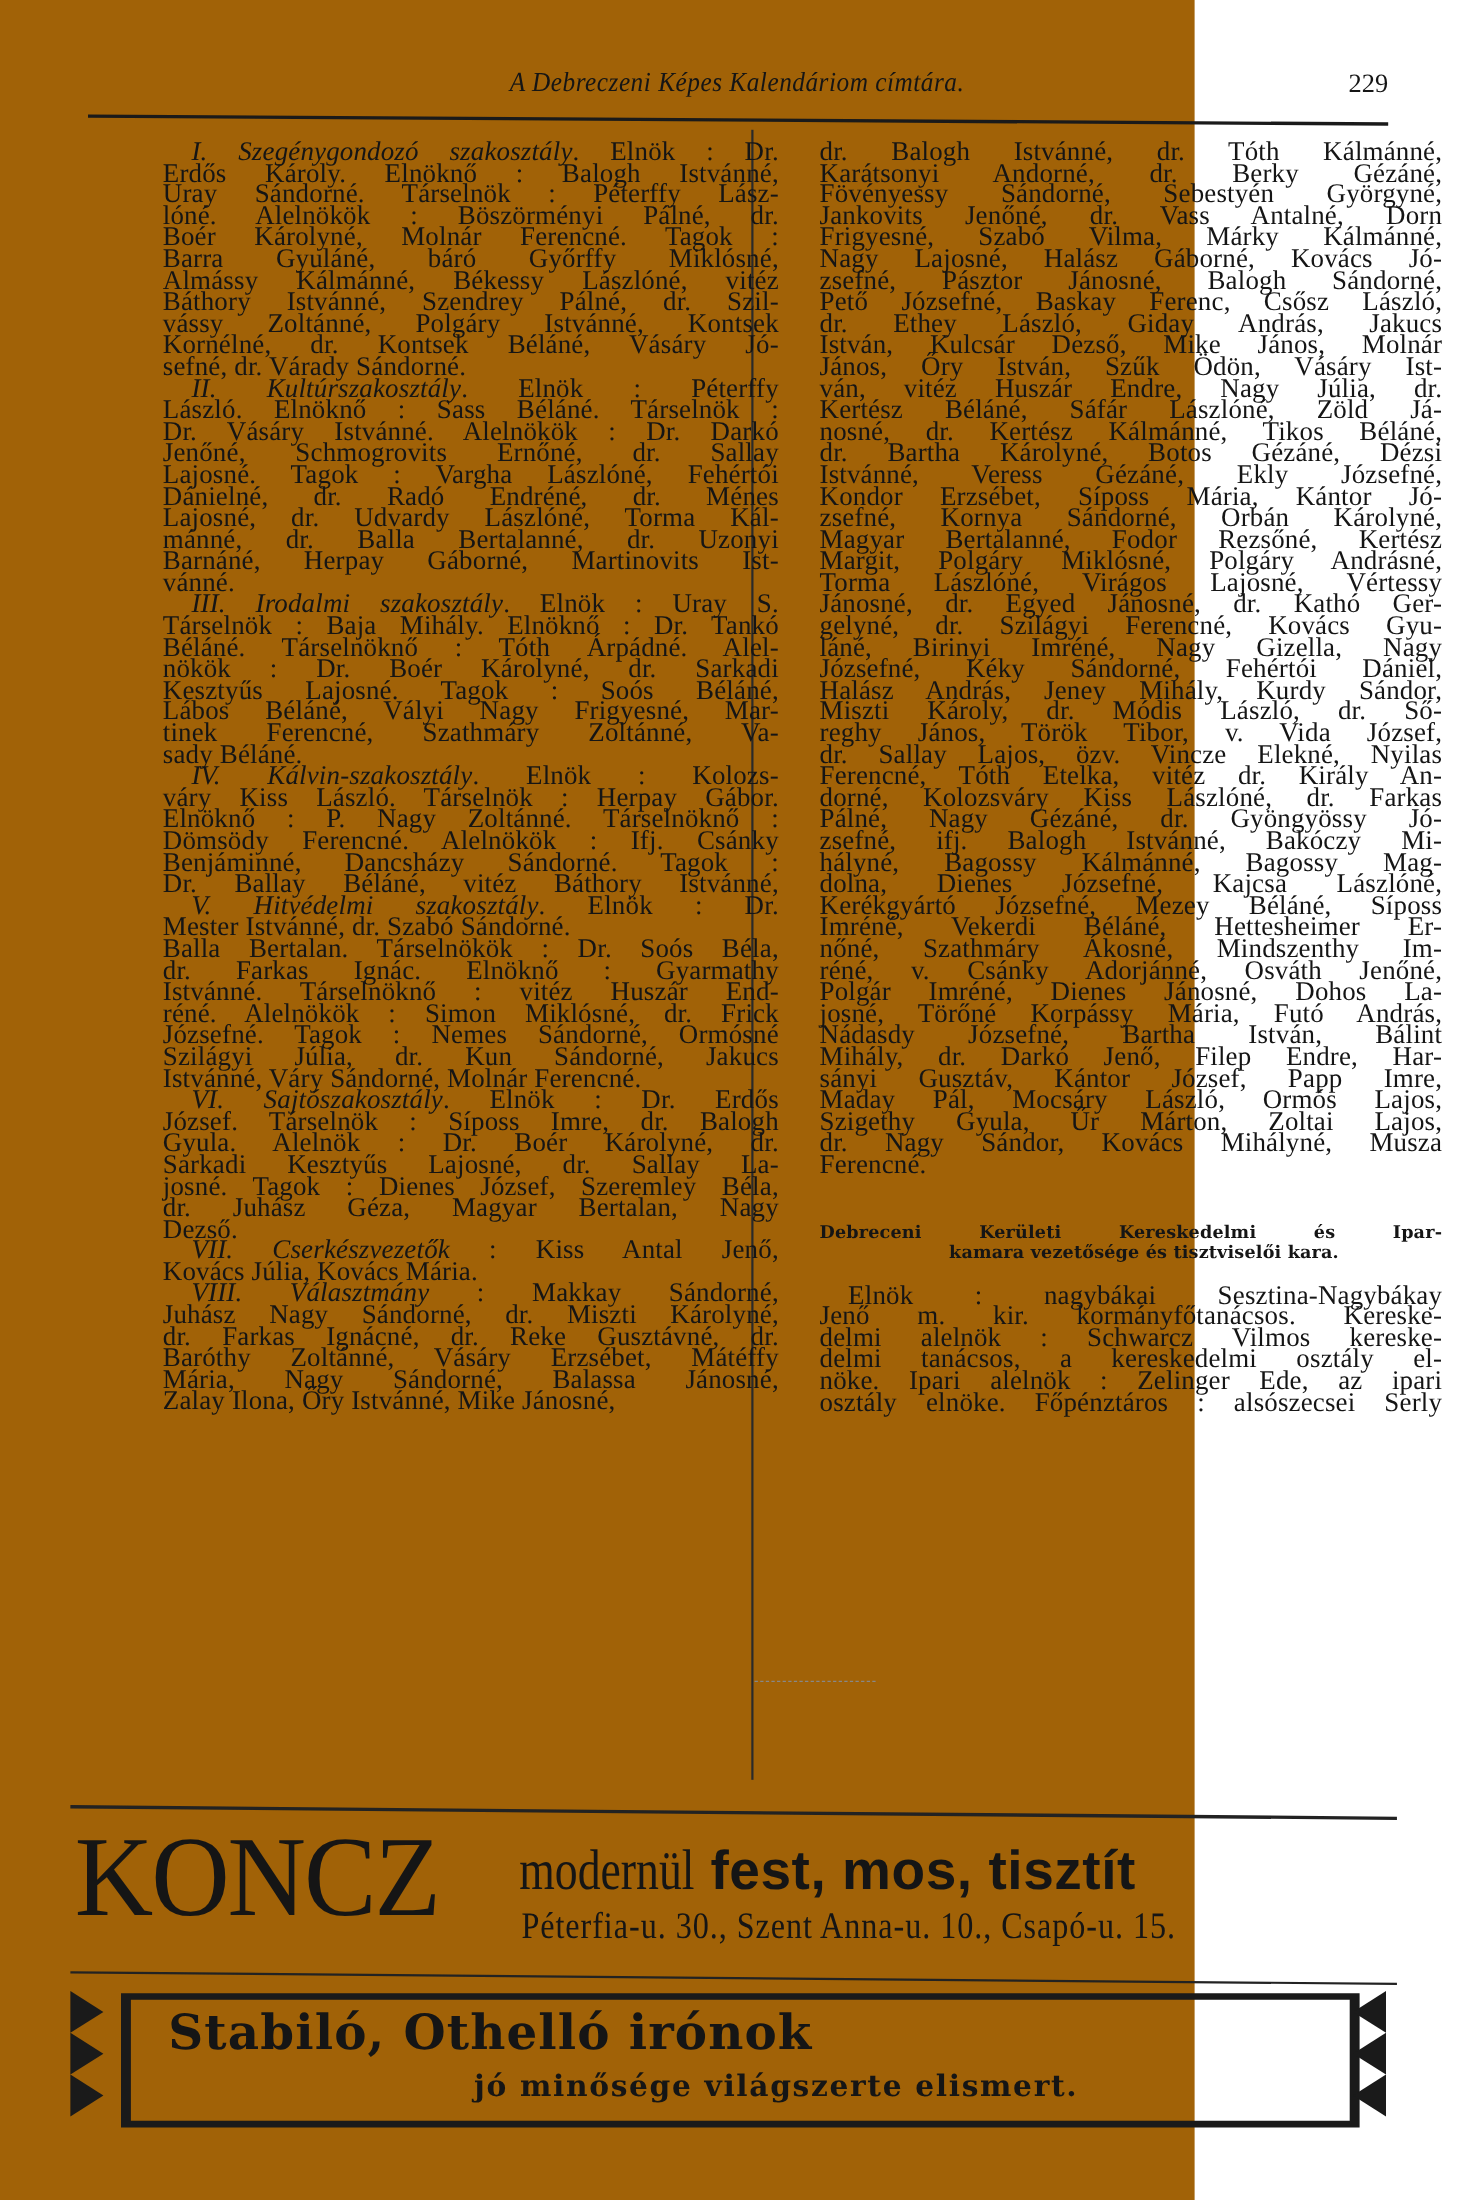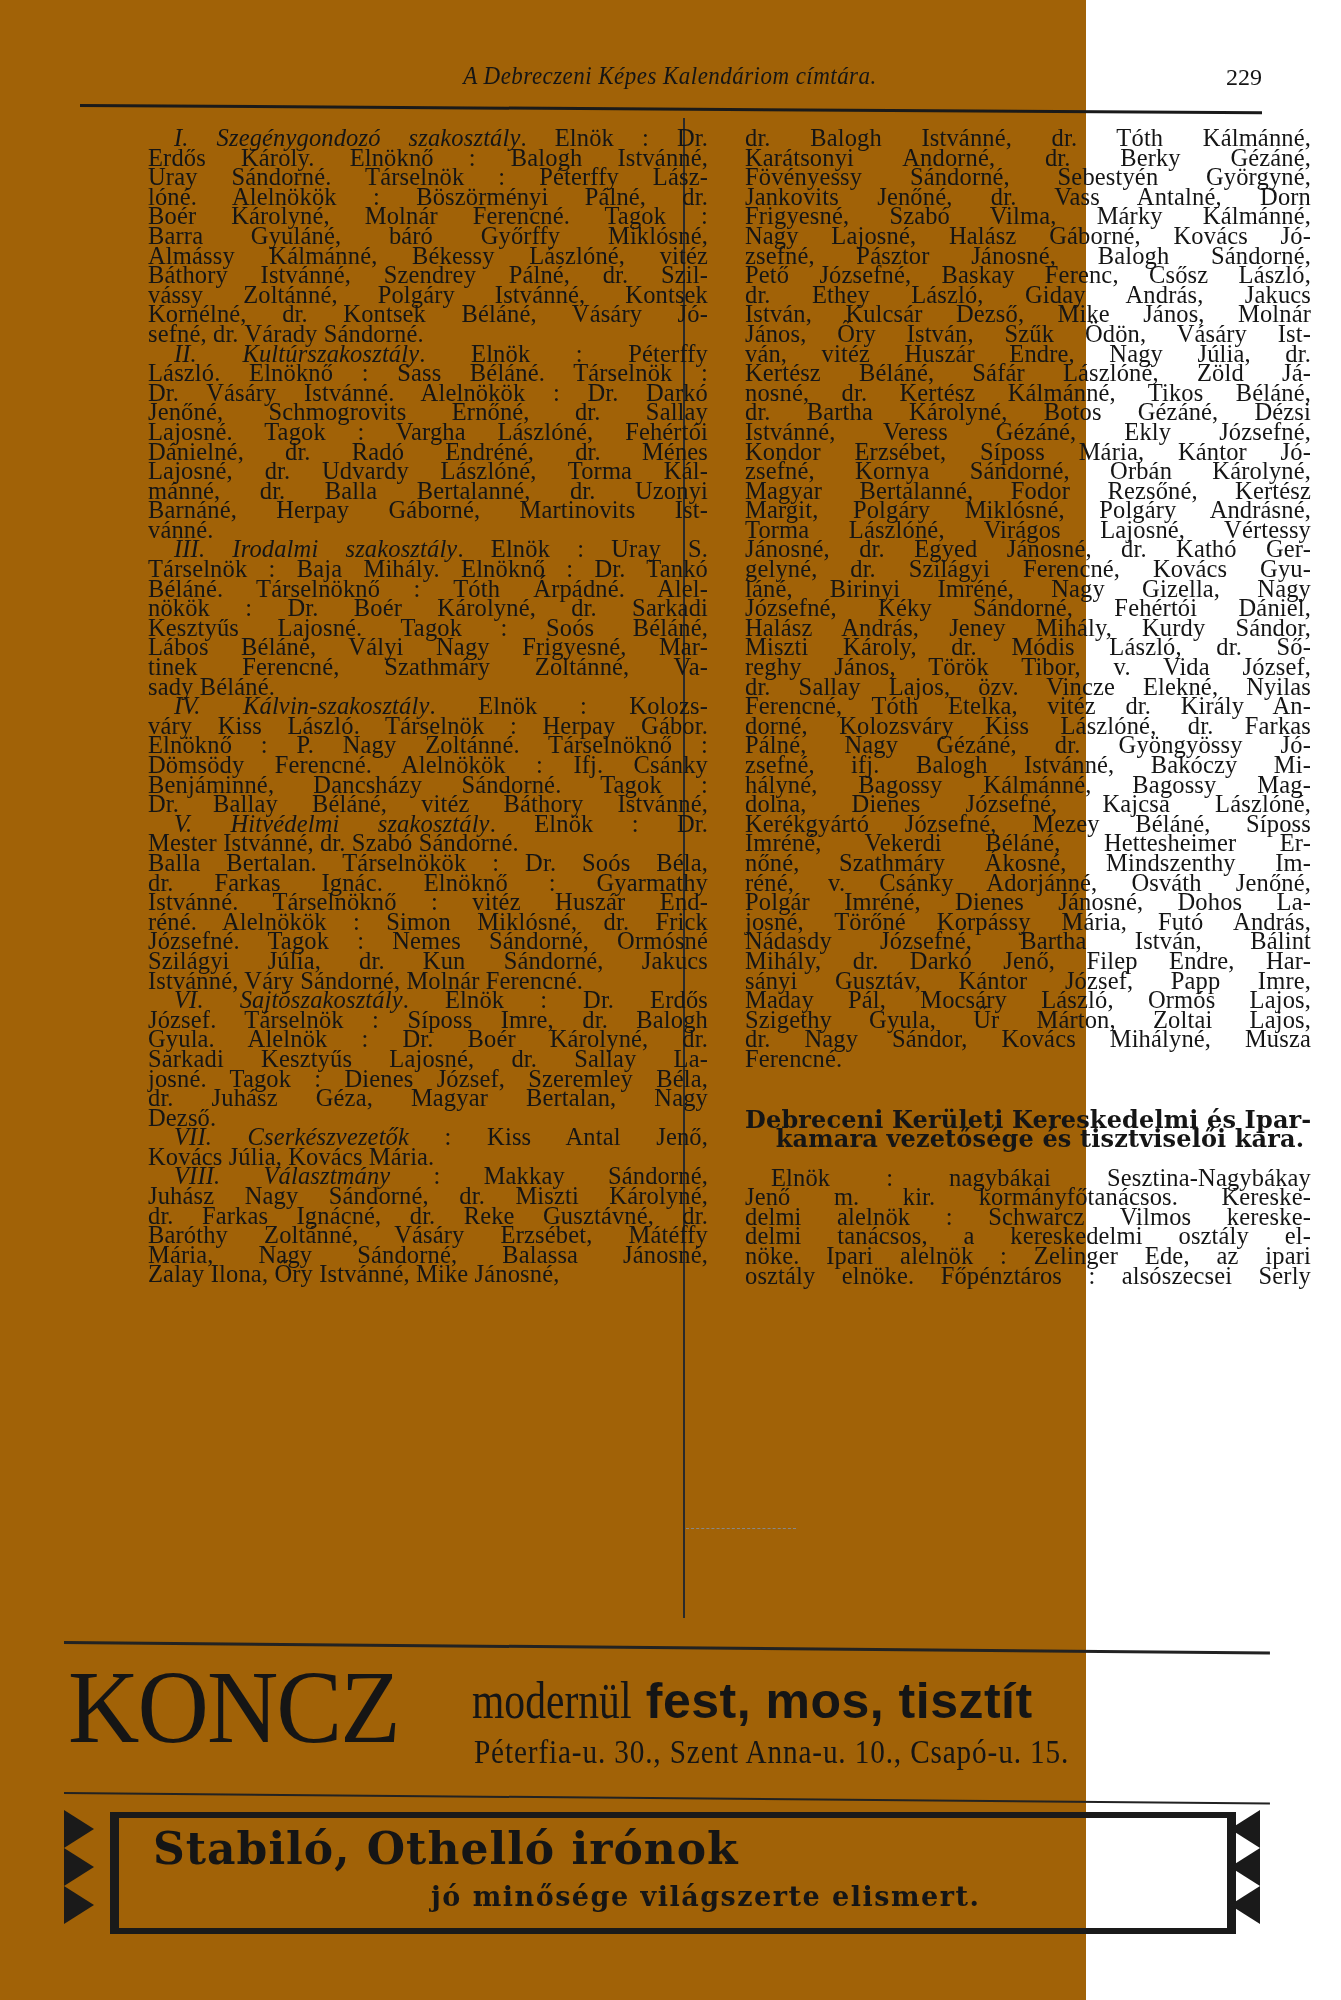--- a/index.html
+++ b/index.html
@@ -44,21 +44,21 @@
   .line.indent { padding-left: 26px; }
   .line.center { text-align: center; text-align-last: center; }
   .it { font-style: italic; }
 
   .col-divider {
     position: absolute; left: 683px; top: 118px; width: 2px; height: 1500px;
     background: #2a2a2a;
   }
 
   .section-head {
-    font-family: "DejaVu Serif", serif; font-weight: bold; font-size: 24px;
+    font-family: "DejaVu Serif", serif; font-weight: bold; font-size: 16px;
     line-height: 22px;
   }
   .gap-20 { height: 20px; }
   .gap-40 { height: 40px; }
 
   .dash-rule {
     position: absolute; left: 686px; top: 1528px; width: 110px; height: 1px;
     border-top: 1px dashed #888;
   }
 

